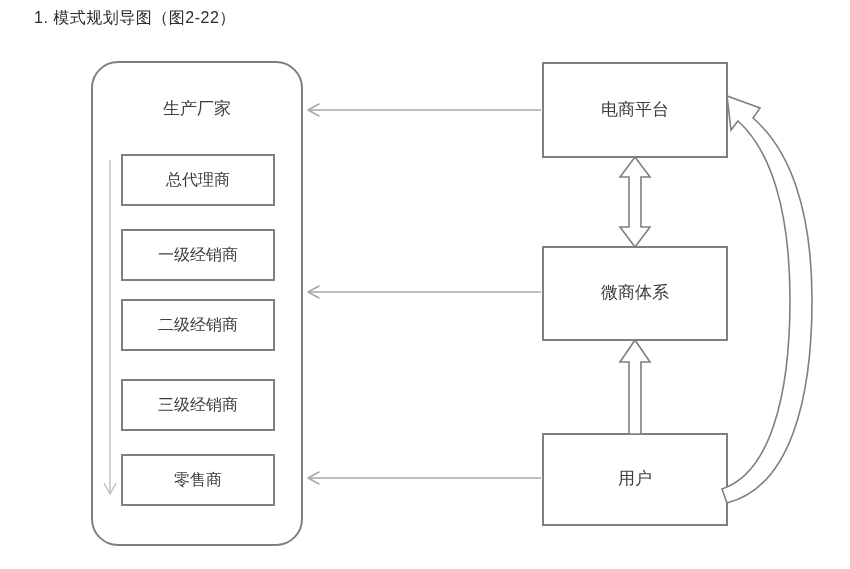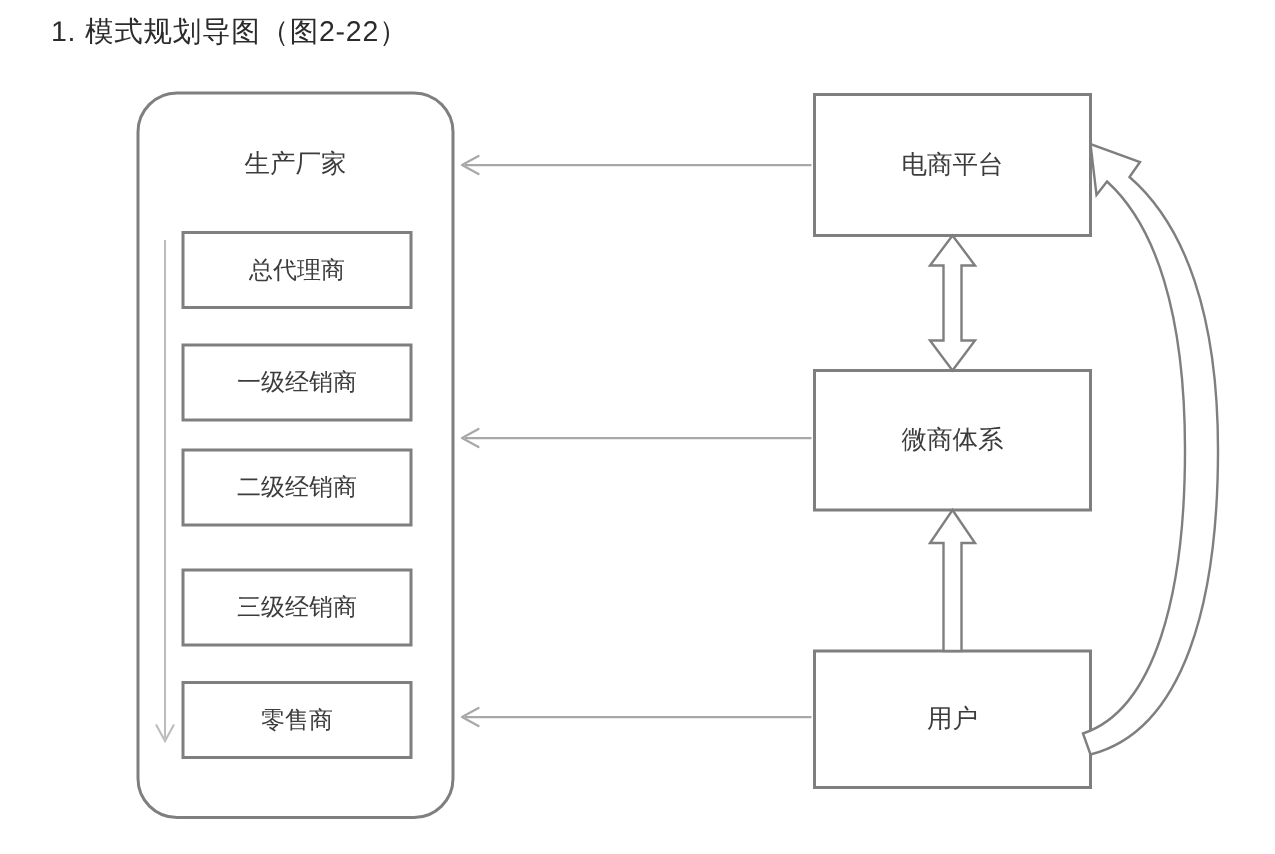--- a/index.html
+++ b/index.html
@@ -12,21 +12,21 @@
     height: 569px;
     position: relative;
     overflow: hidden;
     font-family: "Liberation Sans", "DejaVu Sans", sans-serif;
     color: #3a3a3a;
   }
   #page-title {
     position: absolute;
     left: 34px;
     top: 8px;
-    font-size: 19px;
+    font-size: 16px;
     letter-spacing: 0.5px;
     color: #2b2b2b;
     white-space: nowrap;
   }
   #diagram-wrap {
     position: absolute;
     left: 0;
     top: 0;
     width: 756px;
     height: 569px;

